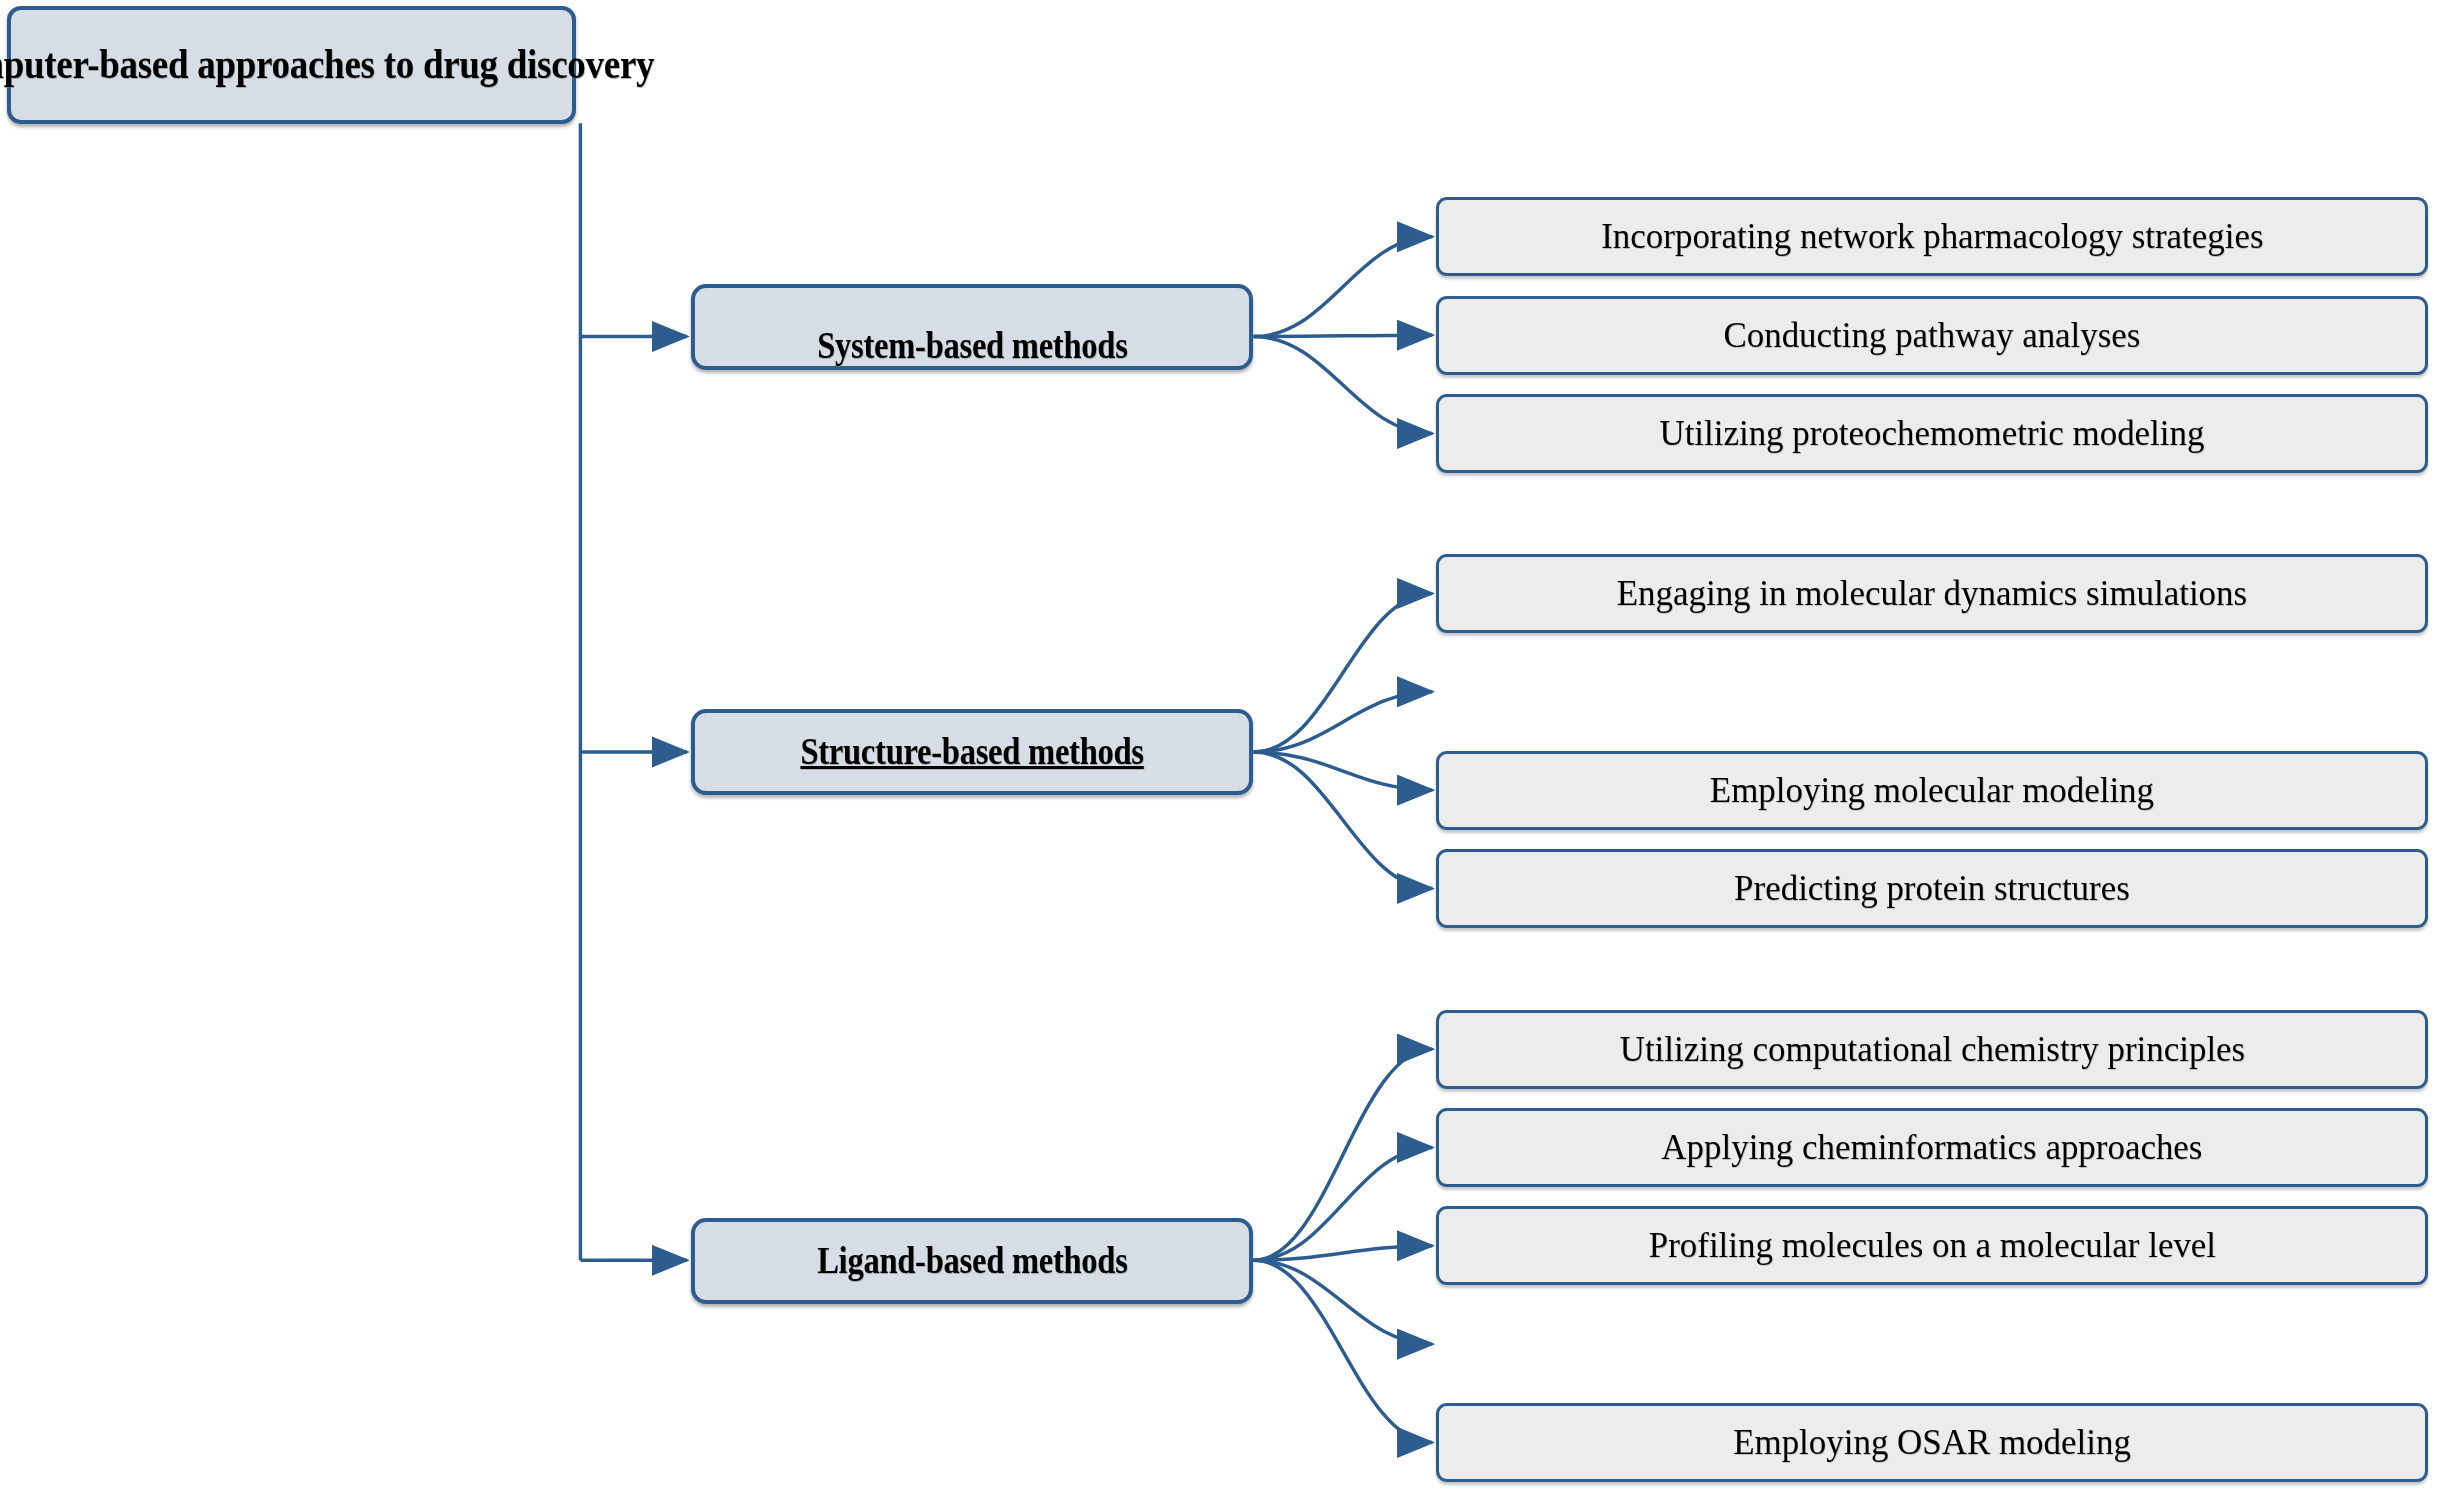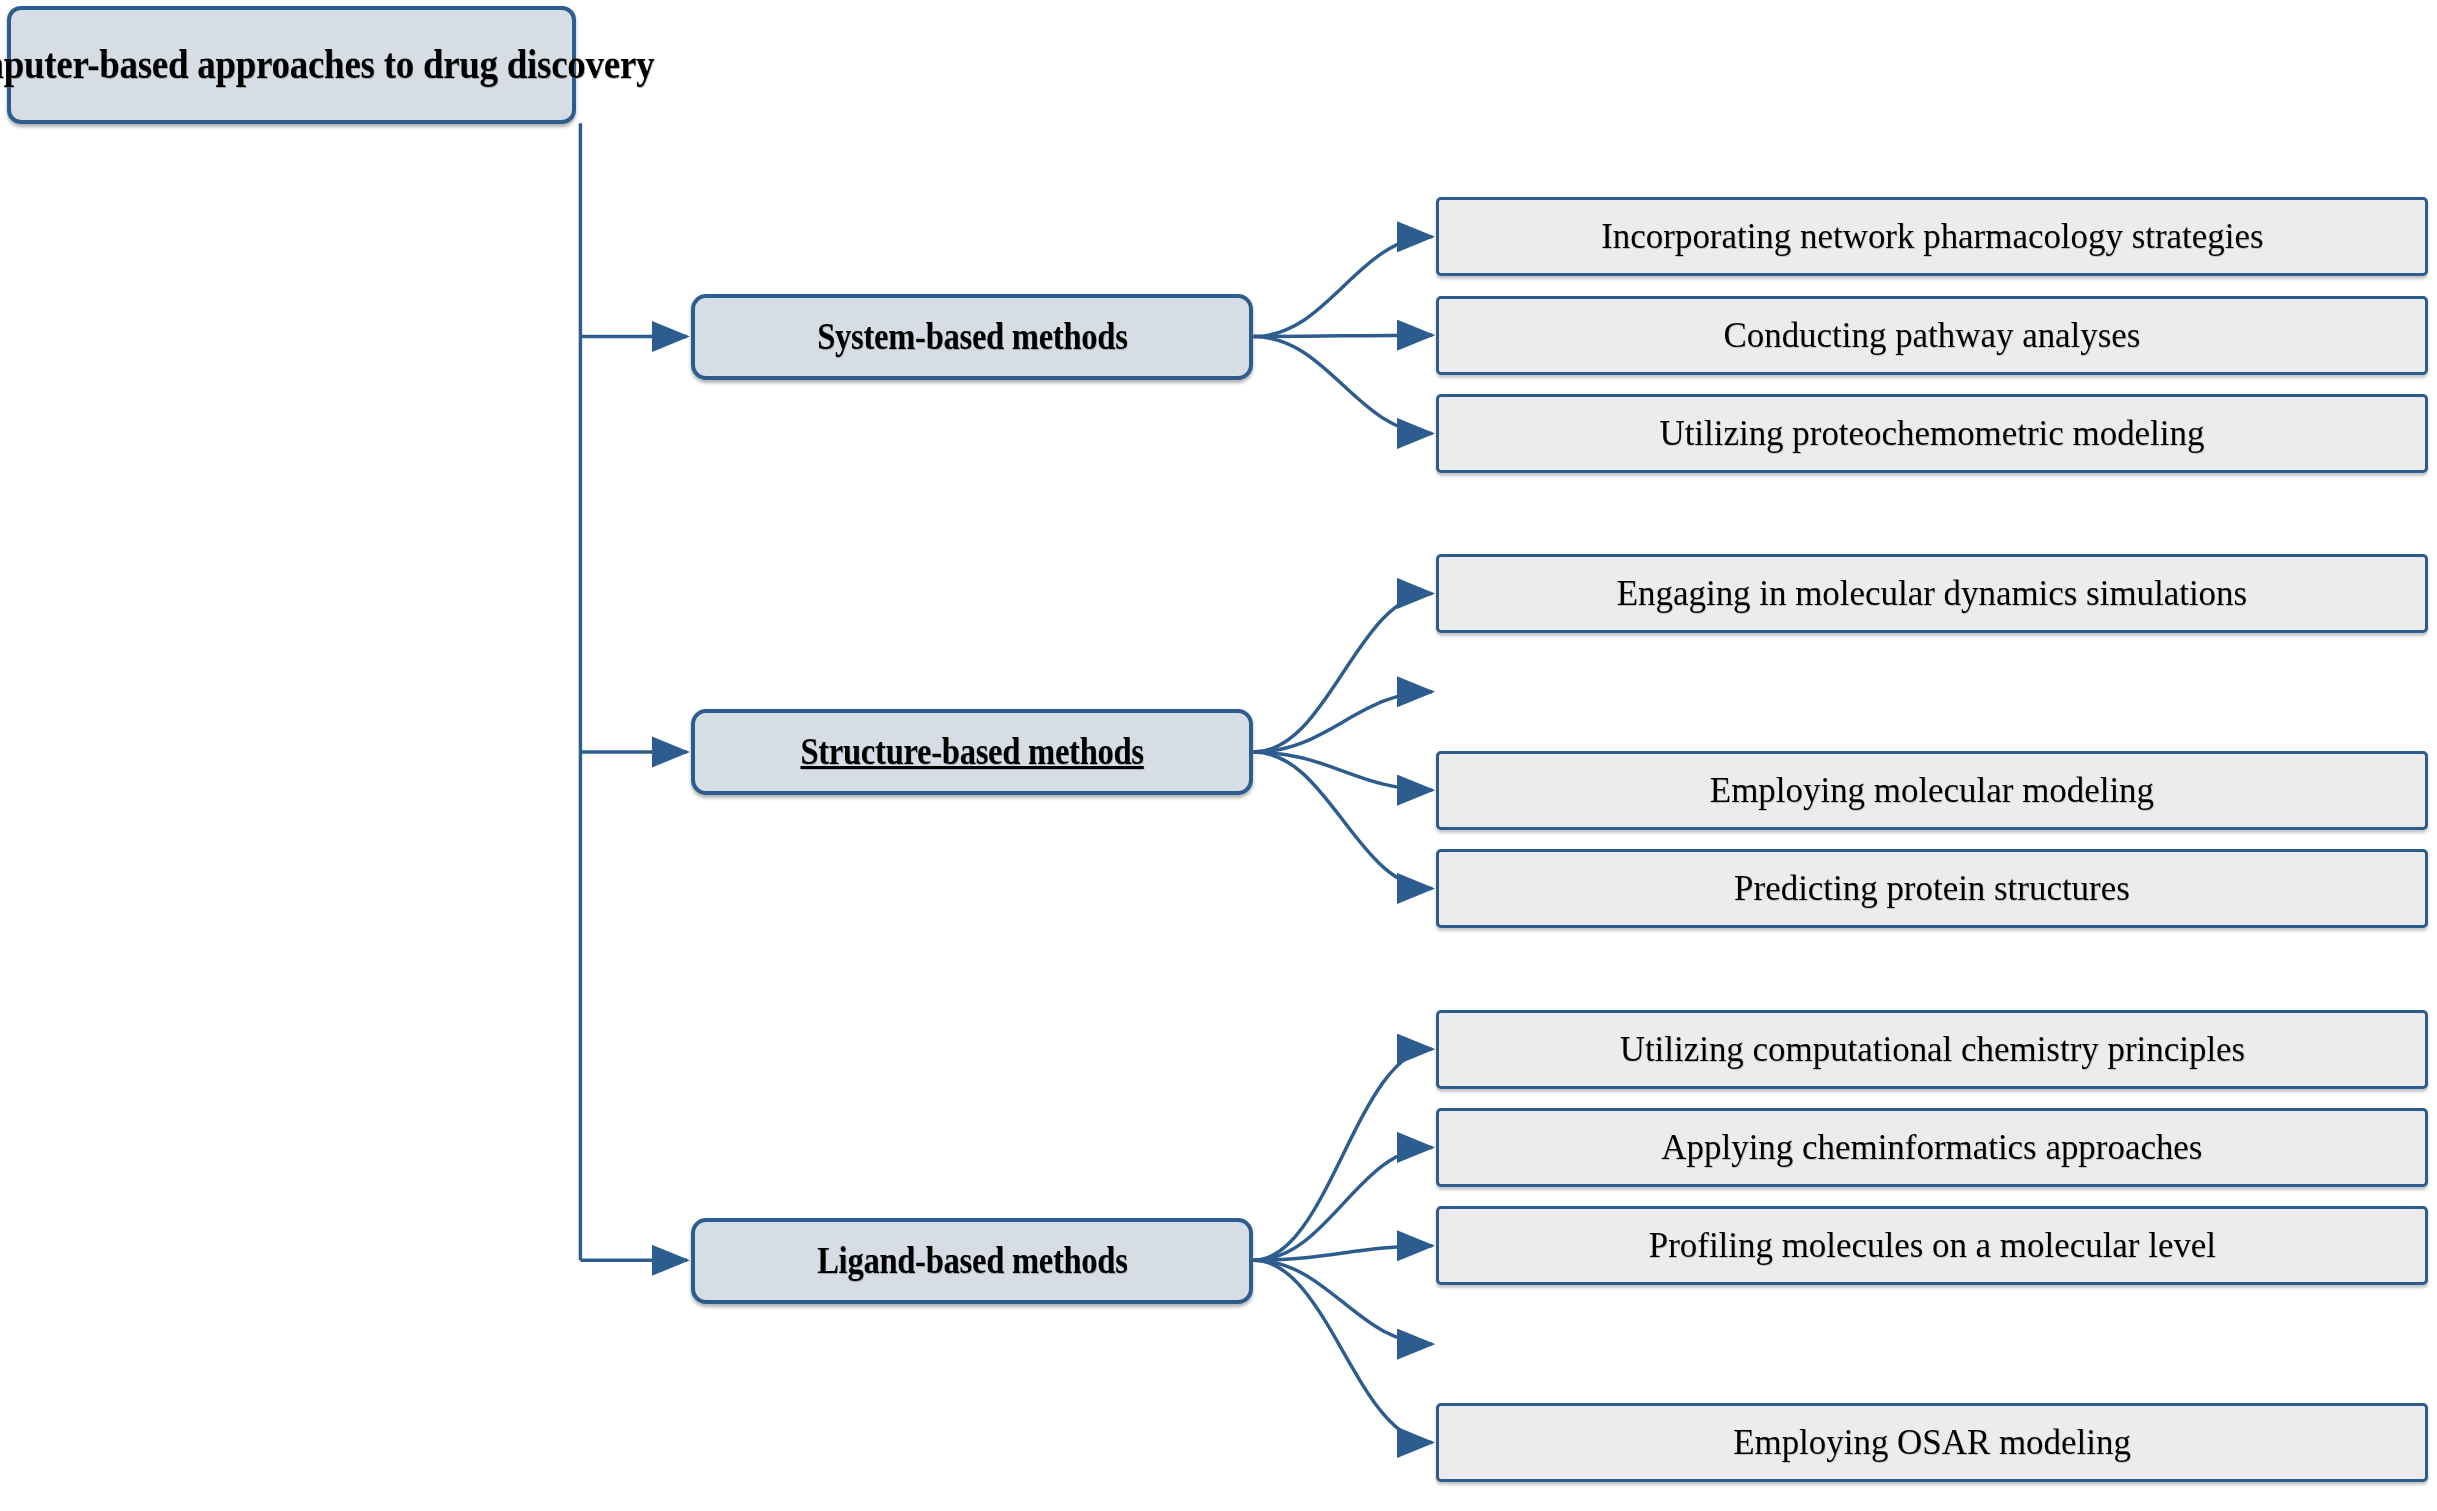--- a/index.html
+++ b/index.html
@@ -46,32 +46,32 @@
     left:7px;top:5.5px;width:569px;height:118px;
     font-size:42px;
     border-radius:14px;
   }
   .branch{
     width:562px;height:86px;
     left:691px;
     font-size:37px;
     border-radius:18px;
   }
-  #branch-0{top:294px;}
+  #branch-0{top:284px;align-items:flex-end;}
   #branch-1{top:709px;text-decoration:underline;}
   #branch-2{top:1218px;align-items:center;}
 
   
   .node.leaf{
     left:1436px;
     width:992px;
     height:79px;
     background:#ececec;
     border:3.5px solid #2d5d8e;
-    border-radius:5px;
+    border-radius:11px;
     box-shadow:0 2.1px 2.8px rgba(0,0,0,.22);
     font-size:36px;
     font-weight:normal;
   }
   .node.leaf .txt{
     white-space:nowrap;
     transform:scaleX(.97);
     transform-origin:center;
     text-shadow:0.7px 0.7px 0 rgba(140,140,140,.45);
   }

